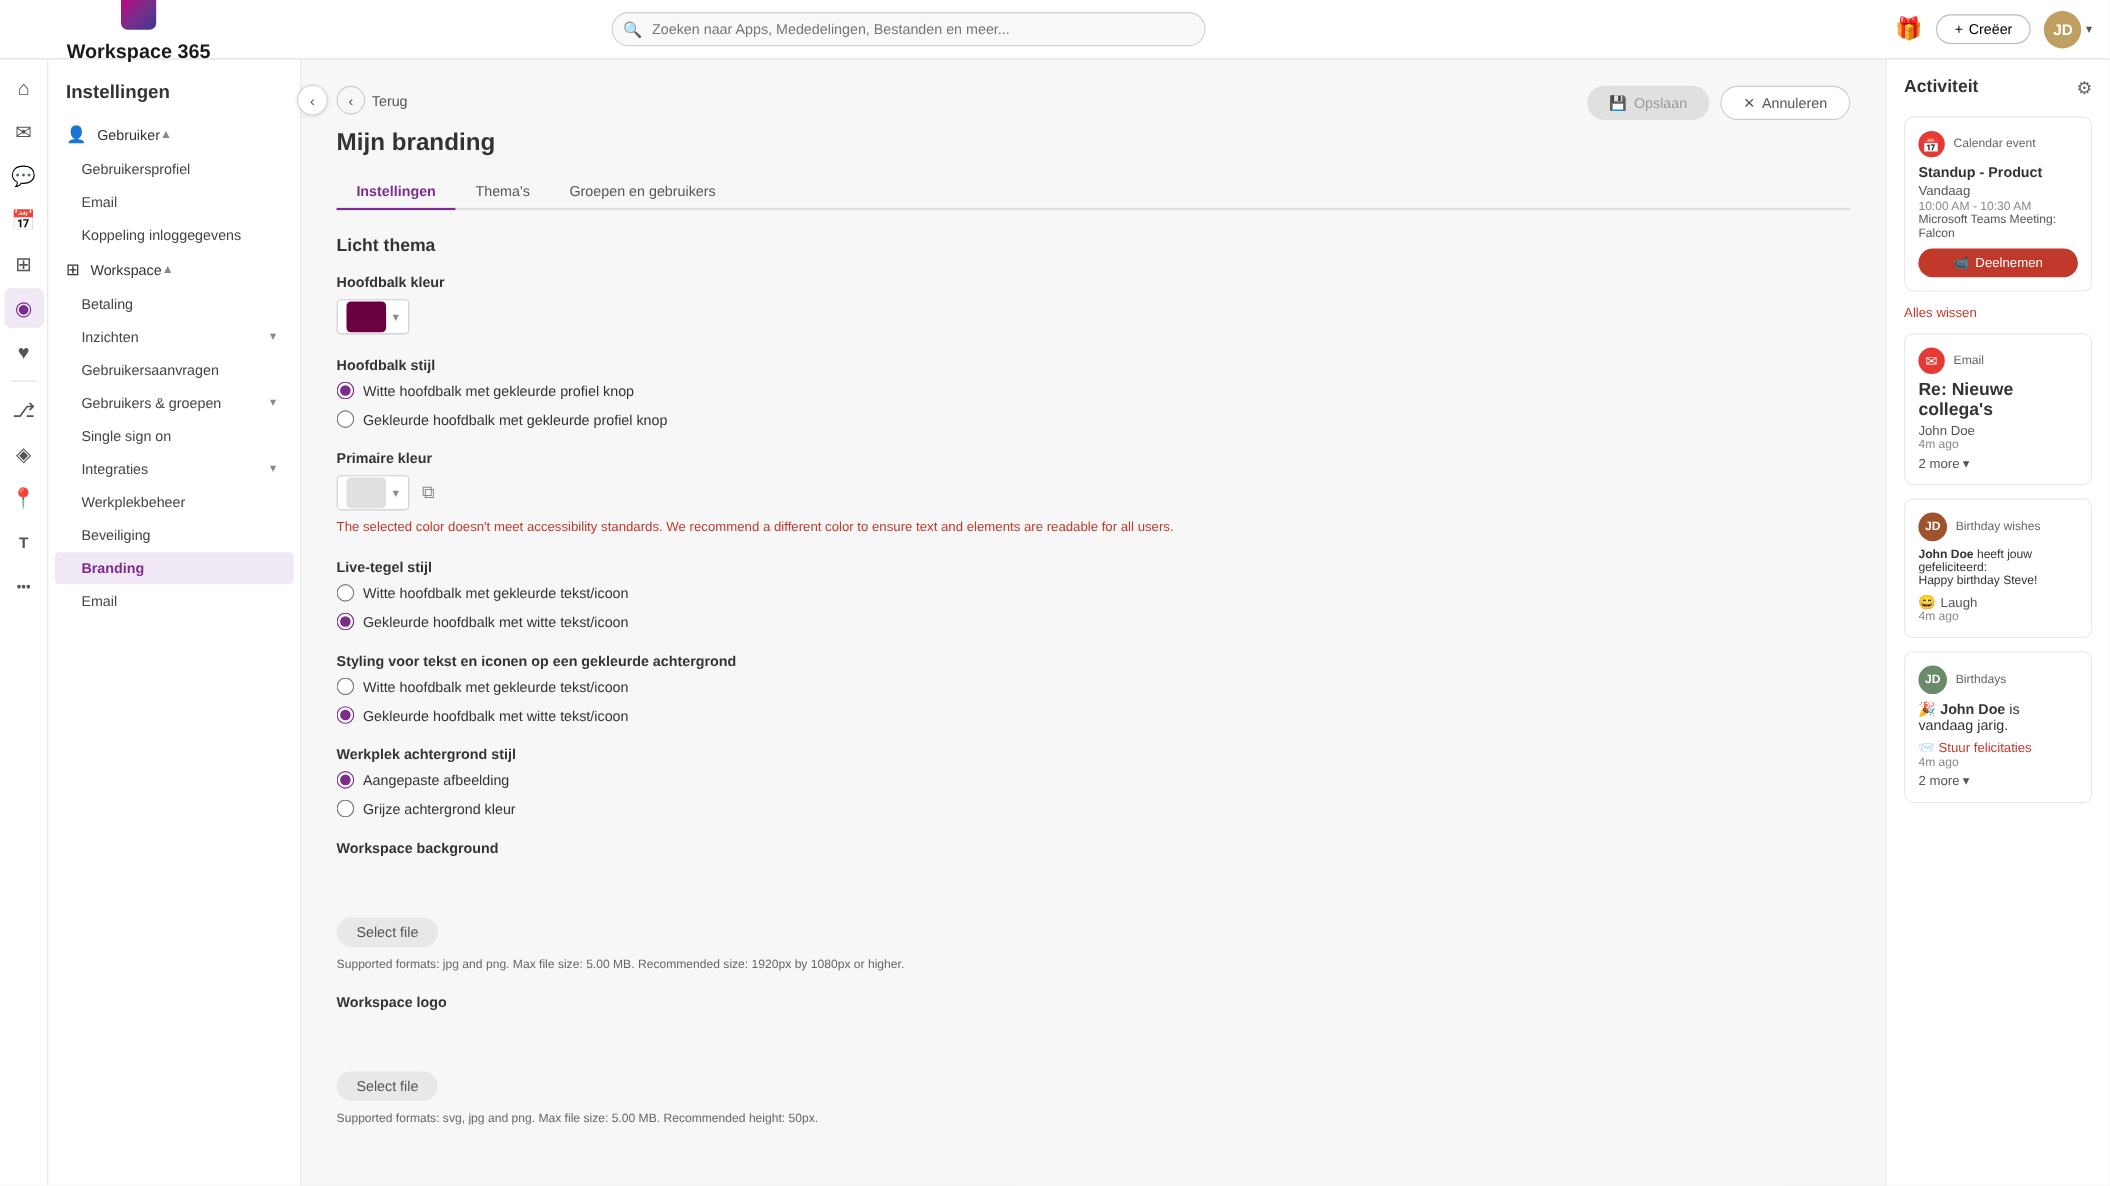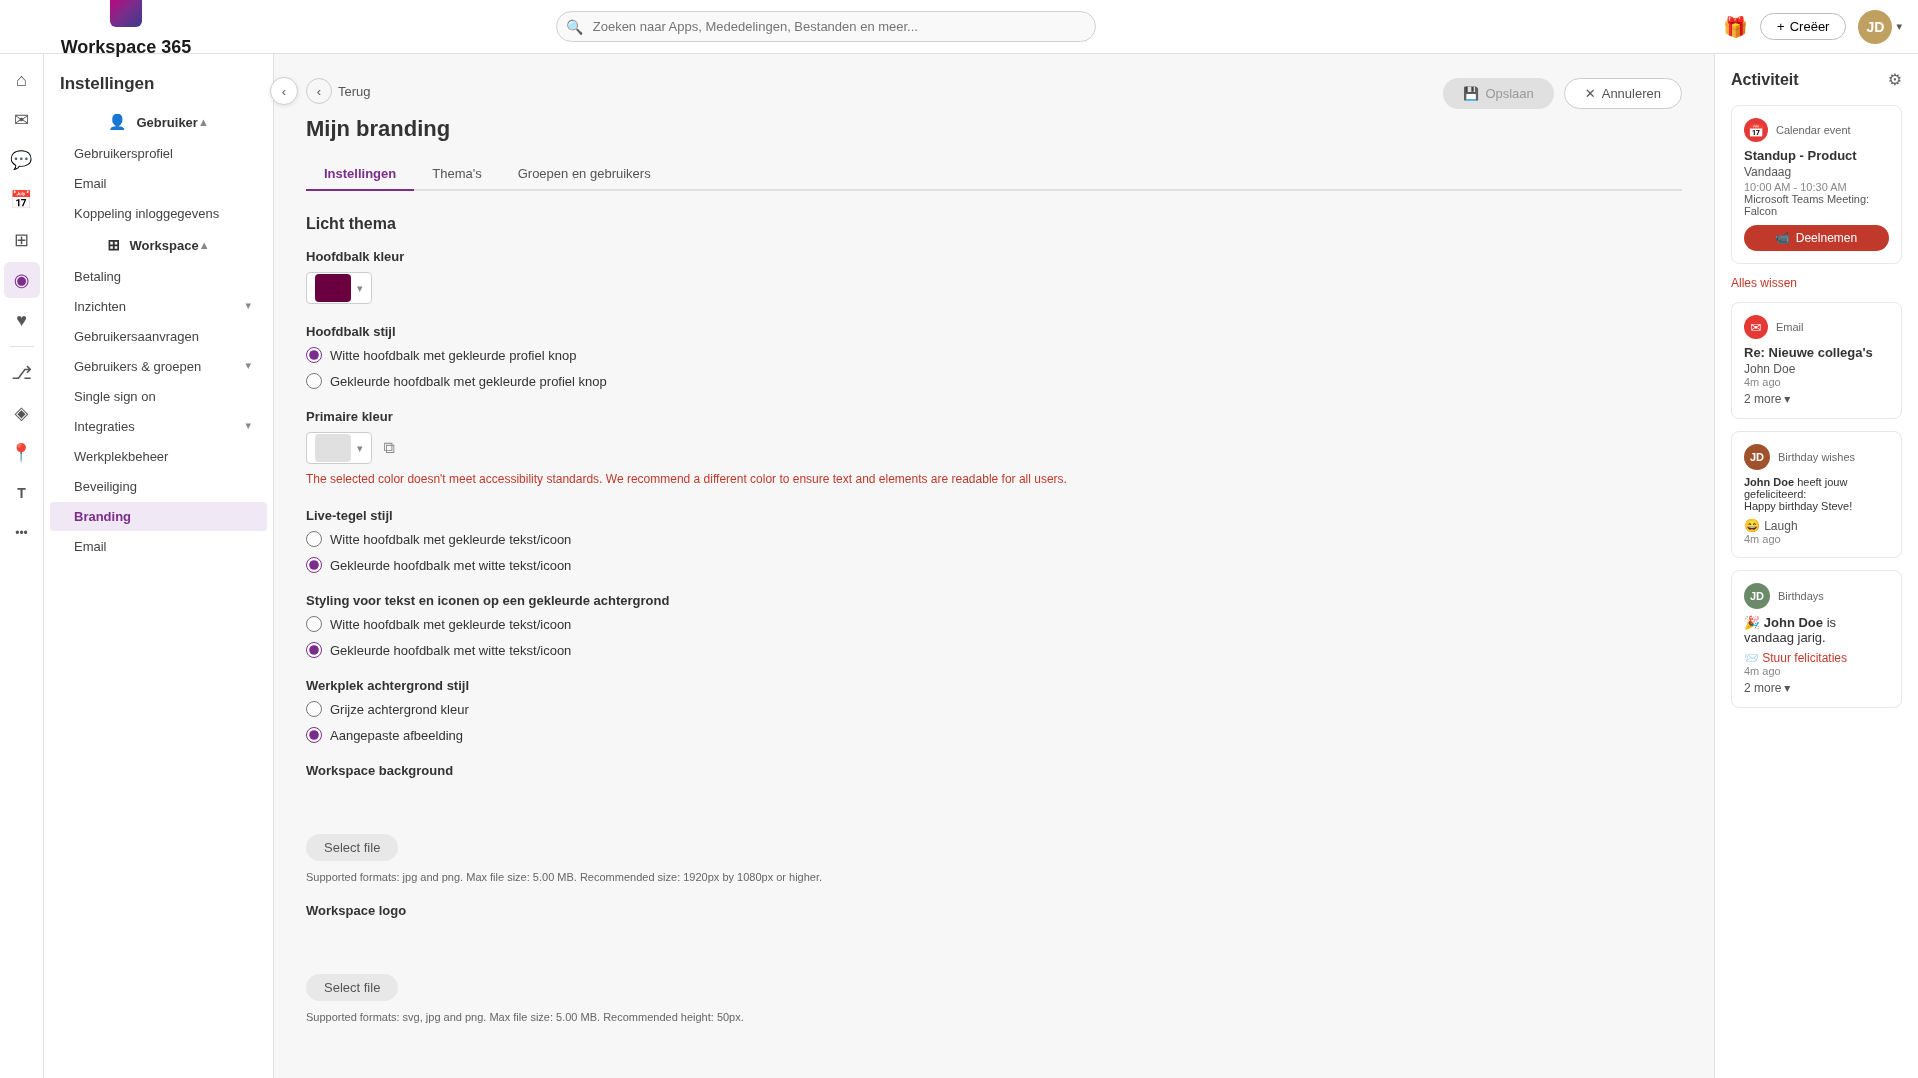--- a/index.html
+++ b/index.html
@@ -27,21 +27,21 @@
     
     .left-nav { width: 44px; background: #fff; border-right: 1px solid #e0e0e0; display: flex; flex-direction: column; align-items: center; padding: 8px 0; gap: 4px; }
     .nav-icon { width: 36px; height: 36px; border-radius: 6px; display: flex; align-items: center; justify-content: center; cursor: pointer; color: #555; font-size: 18px; }
     .nav-icon.active { background: #f0e8f4; color: #7b2d8b; }
     .nav-divider { width: 24px; height: 1px; background: #e0e0e0; margin: 4px 0; }
 
     
     .sidebar { width: 230px; background: #fff; border-right: 1px solid #e0e0e0; padding: 16px 0; overflow-y: auto; }
     .sidebar-title { font-size: 17px; font-weight: 700; padding: 4px 16px 12px; }
     .sidebar-section { padding: 0; }
-    .sidebar-group-header { display: flex; align-items: center; justify-content: center; padding: 7px 16px; cursor: pointer; font-size: 13px; font-weight: 700; color: #333; }
+    .sidebar-group-header { display: flex; align-items: center; justify-content: flex-start; padding: 7px 16px; cursor: pointer; font-size: 13px; font-weight: 400; color: #333; }
     .sidebar-group-header .icon { font-size: 15px; margin-right: 6px; }
     .sidebar-item { padding: 7px 16px 7px 24px; cursor: pointer; font-size: 13px; color: #444; border-radius: 4px; margin: 1px 6px; }
     .sidebar-item.active { background: #f0e8f4; color: #7b2d8b; font-weight: 600; }
     .chevron { font-size: 11px; color: #888; }
 
     
     .collapse-btn { width: 28px; height: 28px; border-radius: 50%; background: #fff; border: 1px solid #d0d0d0; display: flex; align-items: center; justify-content: center; cursor: pointer; position: absolute; left: 270px; top: 77px; z-index: 20; font-size: 13px; color: #555; box-shadow: 0 1px 4px rgba(0,0,0,0.1); }
 
     
     .main-content { flex: 1; overflow-y: auto; padding: 24px 32px; background: #f7f7f7; position: relative; }
@@ -81,21 +81,21 @@
     .activity-card-icon { width: 24px; height: 24px; border-radius: 50%; display: flex; align-items: center; justify-content: center; font-size: 13px; }
     .activity-card-icon.red { background: #e53935; color: #fff; }
     .activity-card-type { font-size: 11px; color: #666; }
     .activity-card-title { font-size: 13px; font-weight: 700; margin-bottom: 2px; }
     .activity-card-sub { font-size: 12px; color: #555; margin-bottom: 2px; }
     .activity-card-time { font-size: 11px; color: #888; }
     .activity-card-meeting { font-size: 11px; color: #555; }
     .btn-deelnemen { background: #c0392b; color: #fff; border: none; border-radius: 20px; padding: 6px 14px; font-size: 12px; cursor: pointer; margin-top: 8px; display: flex; align-items: center; gap: 5px; width: 100%; justify-content: center; }
     .alles-wissen { color: #c0392b; font-size: 12px; cursor: pointer; margin-bottom: 12px; text-align: left; }
     .activity-avatar { width: 26px; height: 26px; border-radius: 50%; background: #888; display: flex; align-items: center; justify-content: center; color: #fff; font-size: 11px; font-weight: 600; }
-    .activity-msg-title { font-size: 13px; font-weight: 700; margin-bottom: 2px; }
+    .activity-msg-title { font-size: 16px; font-weight: 700; margin-bottom: 2px; }
     .activity-msg-from { font-size: 12px; color: #555; }
     .activity-msg-time { font-size: 11px; color: #888; }
     .activity-more { font-size: 12px; color: #555; cursor: pointer; display: flex; align-items: center; gap: 3px; margin-top: 4px; }
     .emoji-react { font-size: 13px; }
     .activity-name-bold { font-weight: 700; }
   </style>
 </head>
 <body>
 
 <div class="topbar">
@@ -271,26 +271,26 @@
           <input type="radio" name="styling_tekst" checked="" style="">
           <span>Gekleurde hoofdbalk met witte tekst/icoon</span>
         </label>
       </div>
     </div>
 
     <div class="form-group">
       <label class="form-label">Werkplek achtergrond stijl</label>
       <div class="radio-group">
         <label class="radio-item">
+          <input type="radio" name="werkplek_achtergrond" checked="" style="">
+          <span>Aangepaste afbeelding</span>
+        </label>
+        <label class="radio-item">
           <input type="radio" name="werkplek_achtergrond" style="">
           <span>Grijze achtergrond kleur</span>
-        </label>
-        <label class="radio-item">
-          <input type="radio" name="werkplek_achtergrond" checked="" style="">
-          <span>Aangepaste afbeelding</span>
         </label>
       </div>
     </div>
 
     <div class="form-group">
       <label class="form-label">Workspace background</label>
       <button class="select-file-btn">Select file</button>
       <div class="info-text">Supported formats: jpg and png. Max file size: 5.00 MB. Recommended size: 1920px by 1080px or higher.</div>
     </div>
 

